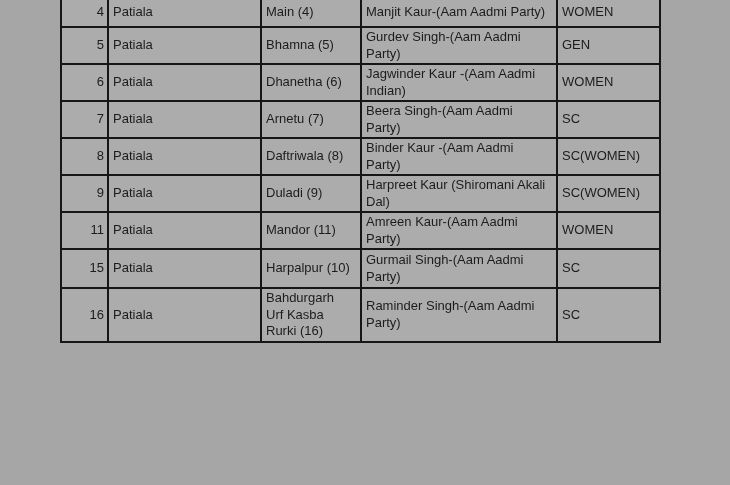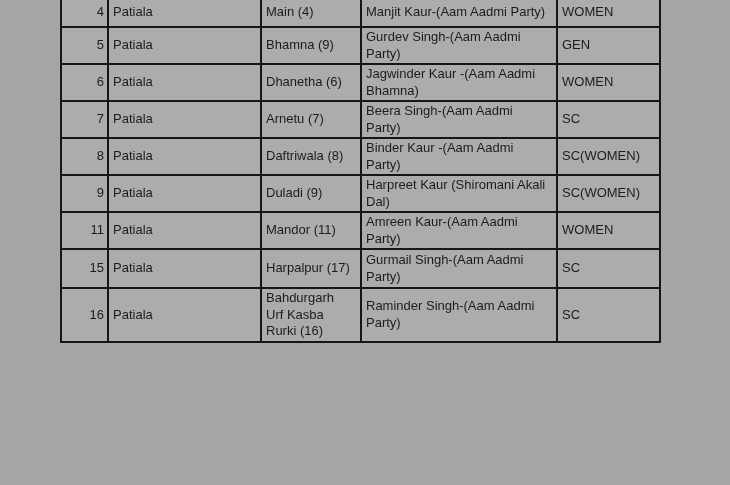--- a/index.html
+++ b/index.html
@@ -68,31 +68,31 @@
       <tr class="h30">
         <td class="c-sr">4</td>
         <td>Patiala</td>
         <td>Main (4)</td>
         <td>Manjit Kaur-(Aam Aadmi Party)</td>
         <td>WOMEN</td>
       </tr>
       <tr class="h36">
         <td class="c-sr">5</td>
         <td>Patiala</td>
-        <td>Bhamna (9)</td>
+        <td>Bhamna (5)</td>
         <td>Gurdev Singh-(Aam Aadmi
 Party)</td>
         <td>GEN</td>
       </tr>
       <tr class="h33">
         <td class="c-sr">6</td>
         <td>Patiala</td>
         <td>Dhanetha (6)</td>
         <td>Jagwinder Kaur -(Aam Aadmi
-Bhamna)</td>
+Indian)</td>
         <td>WOMEN</td>
       </tr>
       <tr class="h32">
         <td class="c-sr">7</td>
         <td>Patiala</td>
         <td>Arnetu (7)</td>
         <td>Beera Singh-(Aam Aadmi
 Party)</td>
         <td>SC</td>
       </tr>
@@ -116,21 +116,21 @@
         <td class="c-sr">11</td>
         <td>Patiala</td>
         <td>Mandor (11)</td>
         <td>Amreen Kaur-(Aam Aadmi
 Party)</td>
         <td>WOMEN</td>
       </tr>
       <tr class="h39">
         <td class="c-sr">15</td>
         <td>Patiala</td>
-        <td>Harpalpur (17)</td>
+        <td>Harpalpur (10)</td>
         <td>Gurmail Singh-(Aam Aadmi
 Party)</td>
         <td>SC</td>
       </tr>
       <tr class="h52">
         <td class="c-sr">16</td>
         <td>Patiala</td>
         <td>Bahdurgarh
 Urf Kasba
 Rurki (16)</td>

